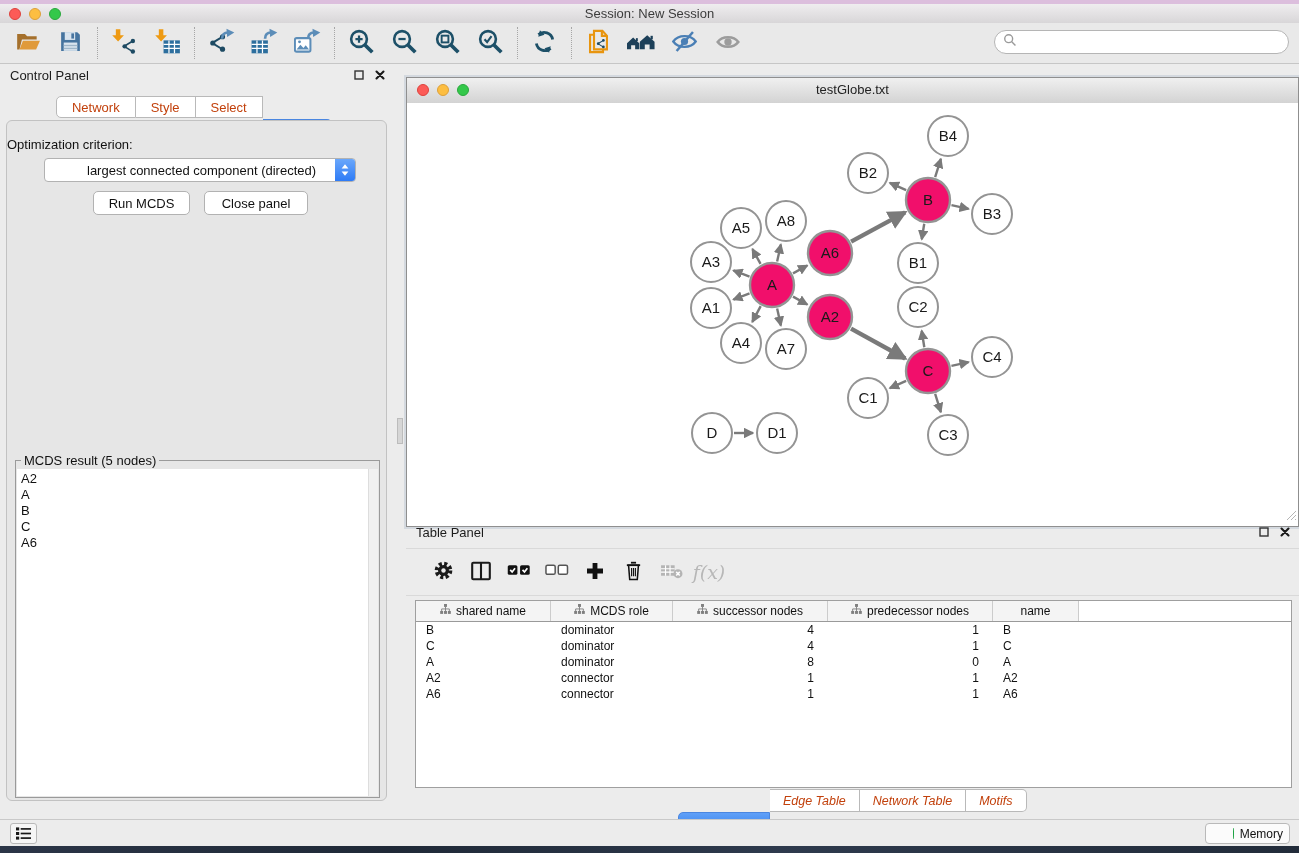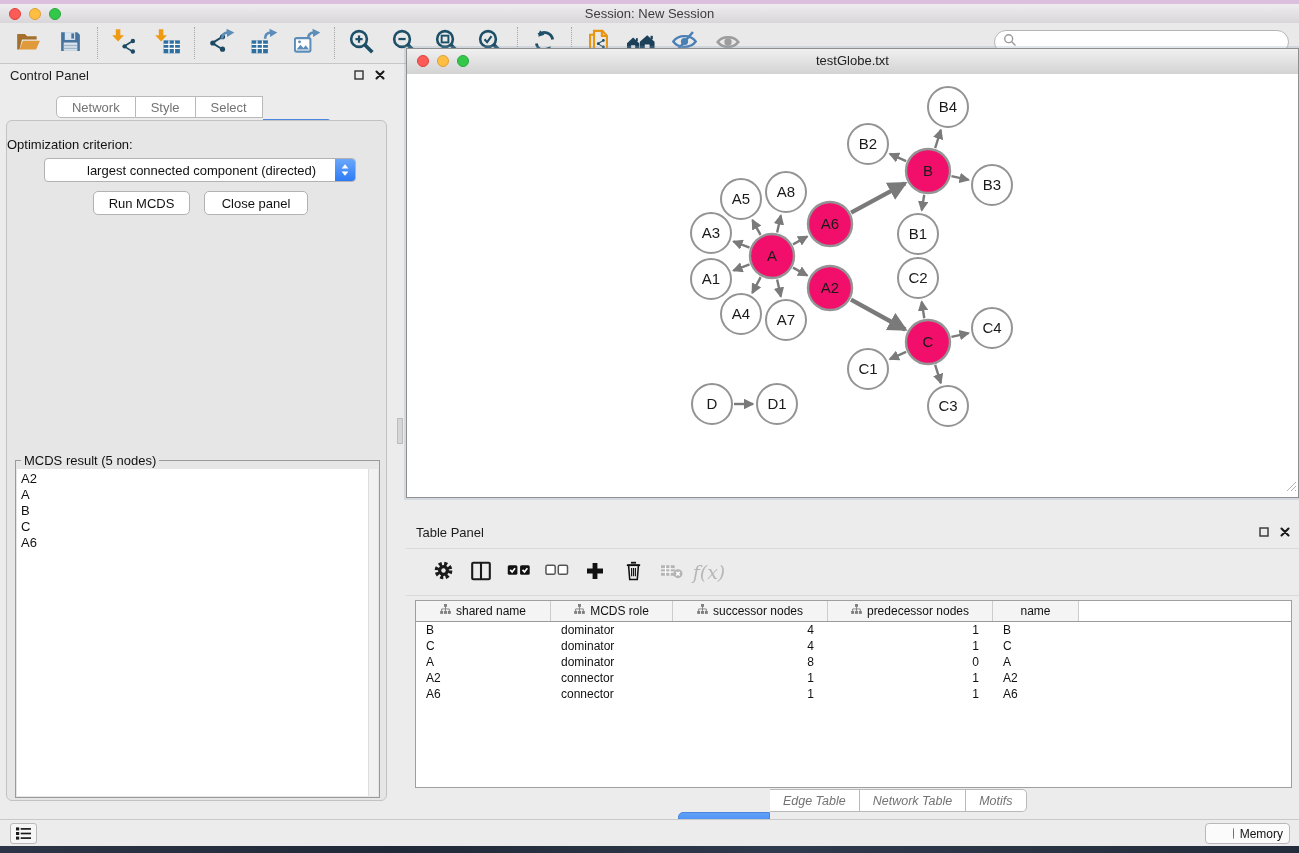--- a/index.html
+++ b/index.html
@@ -39,21 +39,21 @@
   .panel-header{position:absolute;left:0;top:0;right:0;height:24px;}
   .panel-title{position:absolute;left:10px;top:5px;font-size:13px;color:#1c1c1c;}
   .ph-icons{position:absolute;right:8px;top:6px;display:flex;gap:9px;align-items:center;}
   .ph-btn{width:12px;height:12px;display:flex;align-items:center;justify-content:center;
     background:transparent;border:none;padding:0;}
 
   
   .control-panel{left:0;top:63px;width:394px;height:756px;}
   .seg-row{position:absolute;top:33px;left:0;right:6px;display:flex;justify-content:center;}
   .seg{height:22px;background:#fff;border:1px solid #b9b9b9;border-left:none;
-    font-family:"Liberation Sans",sans-serif;font-size:13px;padding:0 15px;color:#737373;cursor:default;}
+    font-family:"Liberation Sans",sans-serif;font-size:13px;padding:0 15px;color:#c2410c;cursor:default;}
   .seg:first-child{border-left:1px solid #b9b9b9;border-radius:5px 0 0 5px;}
   .seg:last-child{border-radius:0 5px 5px 0;}
   .seg.active{background:linear-gradient(#60a0f8,#2f7be8);color:#fff;border-color:#4a86e0;margin-top:23px;}
   .cp-body{position:absolute;left:6px;top:57px;width:381px;height:681px;background:#e6e6e6;
     border:1px solid #c2c2c2;border-radius:6px;box-sizing:border-box;}
   .opt-label{position:absolute;top:16px;left:0;right:0;text-align:left;font-size:13px;color:#111;}
   .mac-select{position:absolute;left:37px;top:37px;width:312px;height:24px;background:#fff;
     border:1px solid #b2b2b2;border-radius:4px;box-sizing:border-box;display:flex;align-items:center;}
   .mac-select .sel-text{font-size:13px;color:#111;padding-left:9px;flex:1;white-space:nowrap;margin-left:33px;}
   .sel-spin{width:20px;height:22px;background:linear-gradient(#6aa7fb,#2e7bf6);
@@ -66,21 +66,21 @@
     border:1px solid #9a9a9a;box-sizing:border-box;}
   .result-legend{position:absolute;top:-8px;left:5px;font-size:13px;color:#111;
     background:#e6e6e6;padding:0 3px;white-space:nowrap;}
   .result-list{position:absolute;left:1px;top:8px;right:10px;bottom:1px;background:#fff;
     font-size:13px;color:#111;padding:2px 0 0 4px;overflow:hidden;}
   .result-item{height:16px;line-height:16px;}
   .result-scroll{position:absolute;top:8px;right:1px;bottom:1px;width:9px;background:#f1f1f1;
     border-left:1px solid #ddd;}
 
   
-  .network-window{left:406px;top:48px;width:893px;height:450px;background:#fff;
+  .network-window{left:406px;top:77px;width:893px;height:450px;background:#fff;
     border:1px solid #8f8f8f;box-sizing:border-box;box-shadow:0 0 0 2px rgba(140,160,185,.25);}
   .nw-titlebar{position:absolute;left:0;top:0;right:0;height:25px;
     background:linear-gradient(#f0f0f0,#d3d3d3);border-bottom:1px solid #a3a3a3;}
   .nw-titlebar .title{position:absolute;left:0;right:0;top:4px;text-align:center;font-size:13px;color:#222;}
   .nw-canvas{position:absolute;left:0;top:25px;right:0;bottom:0;background:#fff;}
   .resize-grip{position:absolute;right:1px;bottom:1px;}
   .splitter-grip{left:397px;top:418px;width:6px;height:26px;background:#d6d6d6;
     border:1px solid #bcbcbc;box-sizing:border-box;}
 
   

